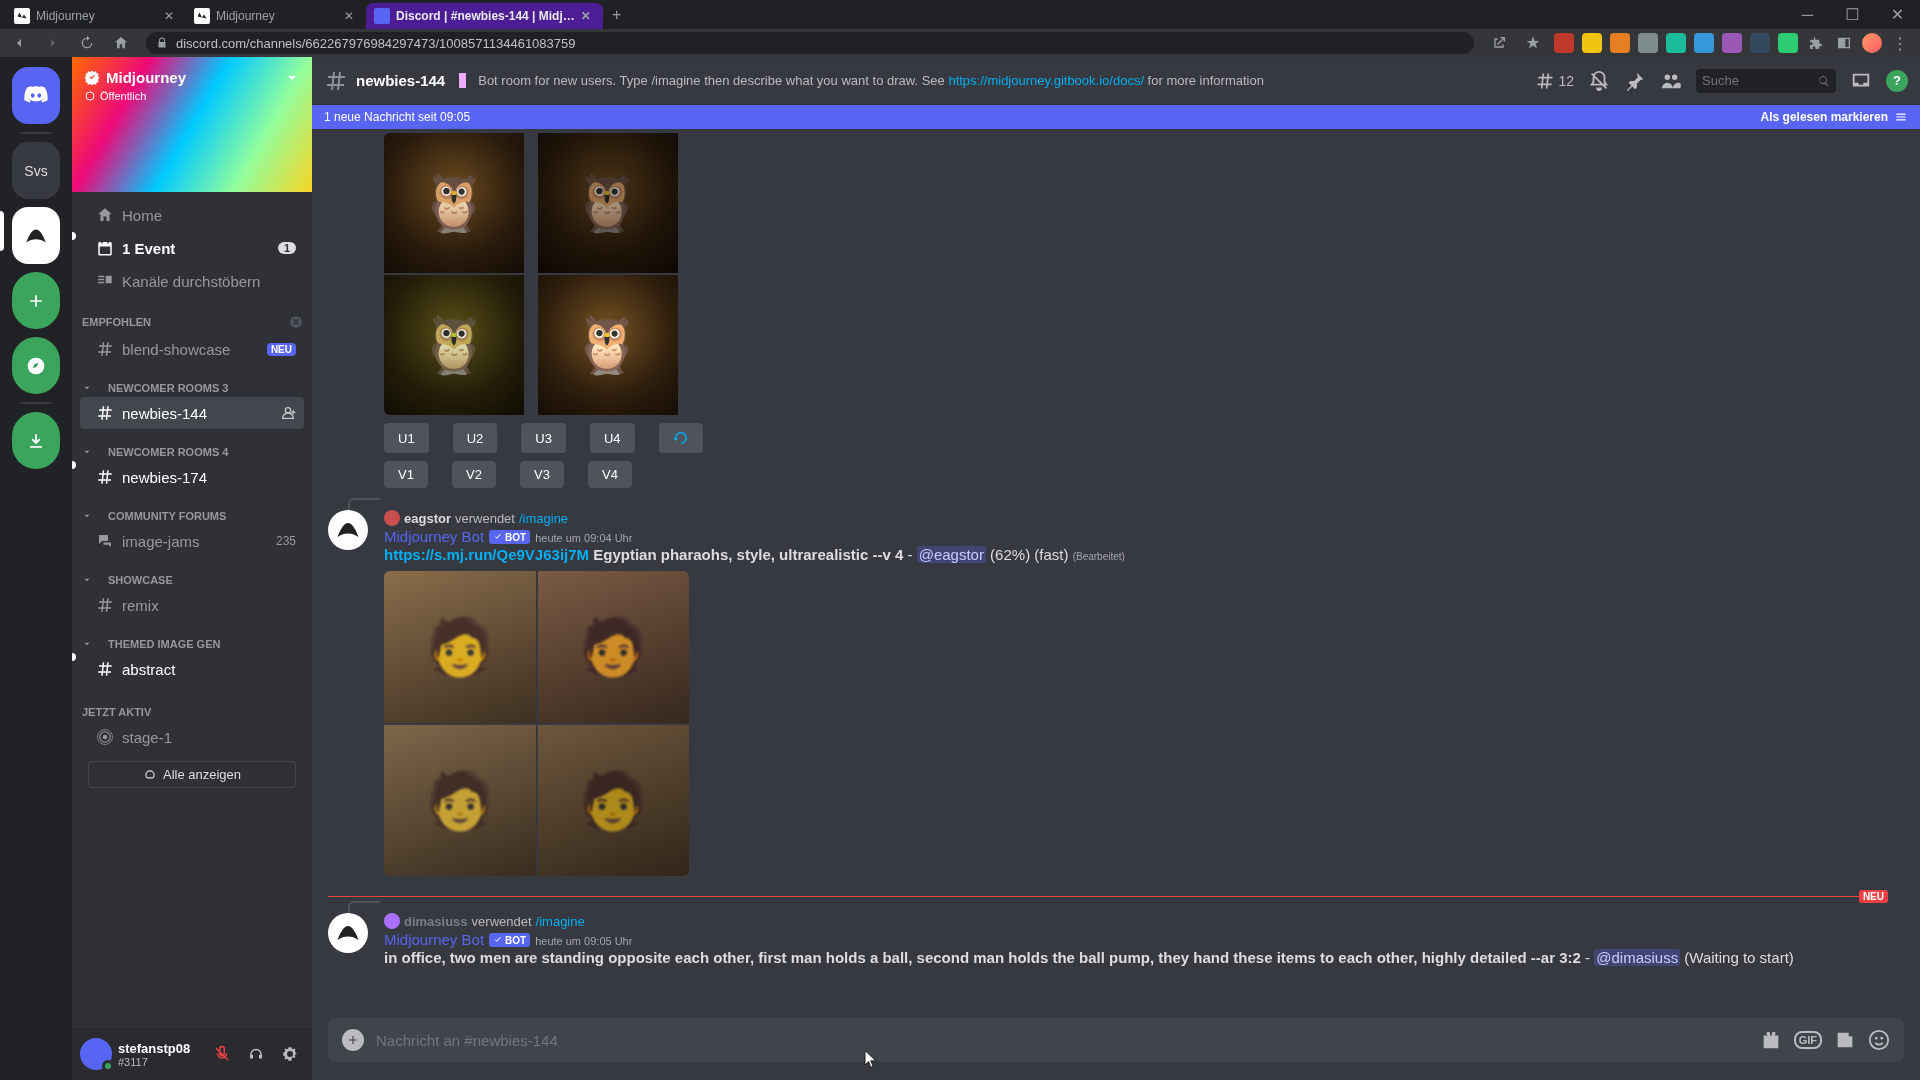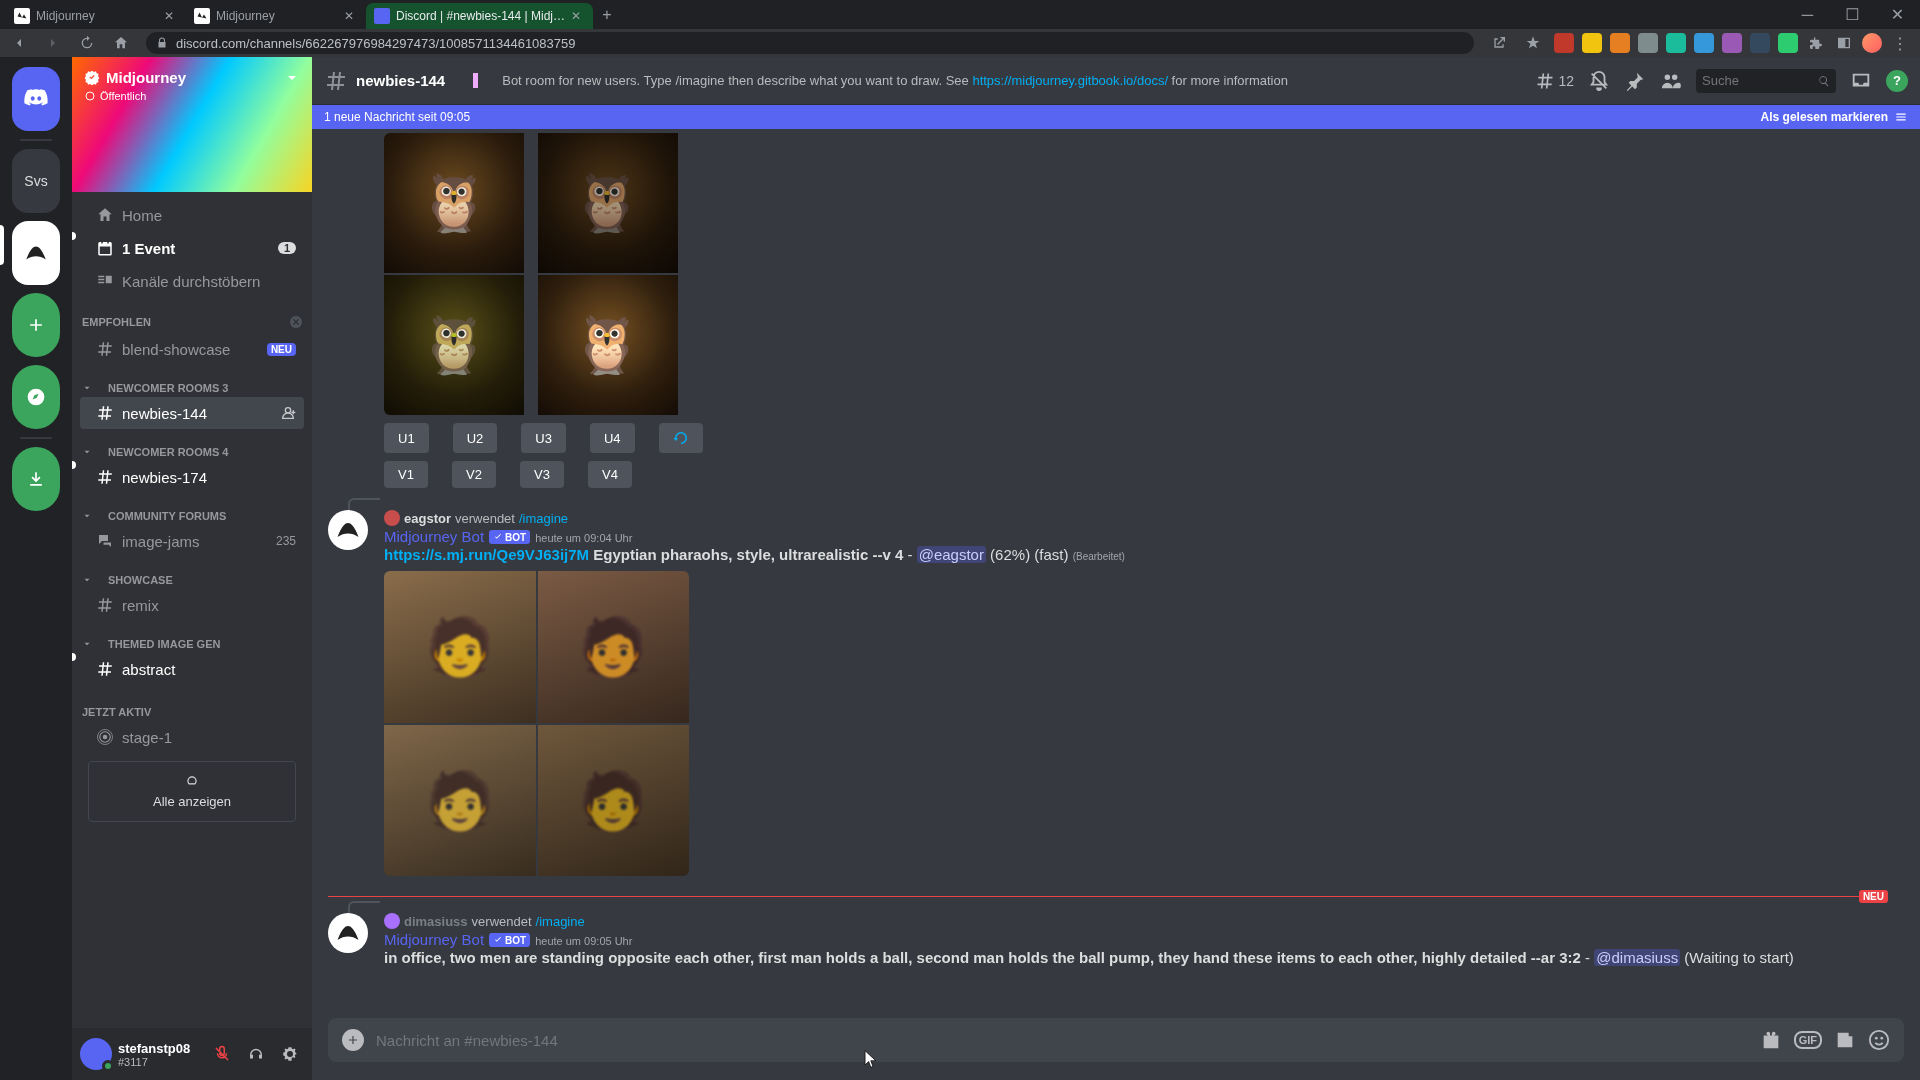--- a/index.html
+++ b/index.html
@@ -2,38 +2,38 @@
 <html><head>
 <meta charset="utf-8">
 <style>
   * { margin: 0; padding: 0; box-sizing: border-box; font-family: "gg sans", "Helvetica Neue", Helvetica, Arial, sans-serif; }
   body { background: #202225; color: #dcddde; overflow: hidden; width: 1920px; height: 1080px; transform-origin: top left; }
   
   
   .browser-chrome { background: #202124; height: 57px; display: flex; flex-direction: column; }
   .tab-bar { background: #202124; height: 29px; display: flex; align-items: flex-end; padding-left: 6px; gap: 0; }
   .tab { height: 26px; display: flex; align-items: center; padding: 0 8px; gap: 6px; font-size: 12px; color: #9aa0a6; border-radius: 7px 7px 0 0; min-width: 180px; max-width: 240px; position: relative; }
-  .tab.active { background: #14532d; color: #e8eaed; }
+  .tab.active { background: #4c1d95; color: #e8eaed; font-weight: bold; }
   .tab .favicon { width: 16px; height: 16px; border-radius: 2px; background:#555; flex-shrink:0; display:flex;align-items:center;justify-content:center;}
   .tab .tab-title { flex:1; white-space:nowrap; overflow:hidden; text-overflow:ellipsis; }
   .tab .tab-close { width:14px; height:14px; color:#9aa0a6; cursor:pointer; }
   .new-tab { width:28px; height:28px; color:#9aa0a6; display:flex;align-items:center;justify-content:center; cursor:pointer;}
   .window-controls { margin-left:auto; display:flex; gap:0; }
   .window-btn { width:45px; height:29px; display:flex; align-items:center; justify-content:center; color:#9aa0a6; }
   .addr-bar { background:#35363a; height:28px; display:flex; align-items:center; padding:0 6px; gap:8px; }
   .nav-btn { width:26px; height:26px; display:flex;align-items:center;justify-content:center; color:#9aa0a6; border-radius:50%; }
   .addr-field { flex:1; background:#202124; border-radius:14px; height:22px; display:flex; align-items:center; padding:0 10px; gap:8px; font-size:13px; color:#bdc1c6; margin:0 4px;}
   .addr-field .lock { width:12px;height:12px; color:#9aa0a6;}
   .ext-icons { display:flex; gap:8px; align-items:center; padding-right:4px;}
   .ext-icon { width:20px;height:20px; border-radius:4px; display:flex;align-items:center;justify-content:center;}
   
   
   .discord { display:flex; height: calc(1080px - 57px); }
   .server-col { width:72px; background:#202225; display:flex; flex-direction:column; align-items:center; padding-top:10px; gap:8px; position:relative;}
-  .server-pill { width:48px;height:64px;border-radius:16px; display:flex;align-items:center;justify-content:center; cursor:pointer;}
+  .server-pill { width:48px;height:57px;border-radius:16px; display:flex;align-items:center;justify-content:center; cursor:pointer;}
   .server-pill.discord-home{ background:#5865f2; border-radius:16px; color:#fff;}
   .server-pill.txt { background:#36393f; color:#dcddde; font-size:14px;}
   .server-pill.active{ border-radius:16px; }
   .pill-indicator{ position:absolute; left:0; background:#fff; border-radius:0 4px 4px 0;}
   .server-pill.green{ background:#3ba55d; color:#fff; border-radius:24px;}
   .server-sep{ width:32px;height:2px;background:#36393f; border-radius:1px;}
   
   .channel-col { width:240px; background:#2f3136; display:flex; flex-direction:column; }
   .server-banner { height:135px; background: linear-gradient(120deg, #ff6a00, #ee0979, #00c9ff, #92fe9d, #f9d423); position:relative; padding:12px; }
   .server-name-row{display:flex;align-items:center; gap:6px; color:#fff; font-weight:600; font-size:15px;}
@@ -46,36 +46,36 @@
   .ch-item.selected{ background:#42464d; color:#fff;}
   .ch-icon{width:18px;height:18px;flex-shrink:0; display:flex;align-items:center;justify-content:center;}
   .ch-badge{ background:#4f545c; color:#fff; font-size:11px; padding:0 6px; border-radius:8px; margin-left:auto; font-weight:600;}
   .ch-neu{ background:#5865f2; color:#fff; font-size:10px; padding:1px 4px; border-radius:4px; margin-left:auto; font-weight:700;}
   .ch-cat{ padding:16px 8px 2px 10px; font-size:11px; color:#96989d; text-transform:uppercase; font-weight:600; display:flex;align-items:center;gap:16px; cursor:pointer;}
   .ch-cat .cat-close{margin-left:auto; width:16px;height:16px;}
   .unread-dot{ position:absolute; left:0; width:4px; height:8px; background:#fff; border-radius:0 4px 4px 0;}
   .ch-item-wrap{position:relative;}
   .ch-trailing-icon{margin-left:auto; width:16px;height:16px; opacity:0.7;}
   
-  .show-all-btn{ margin:8px 16px; background:#2f3136; border:1px solid #42464d; border-radius:4px; padding:12px; text-align:center; color:#dcddde; font-size:13px; cursor:pointer; display:flex;align-items:center;justify-content:center;gap:6px;flex-direction:column;}
+  .show-all-btn{ margin:8px 16px; background:#2f3136; border:1px solid #42464d; border-radius:4px; padding:5px; text-align:center; color:#dcddde; font-size:13px; cursor:pointer; display:flex;align-items:center;justify-content:center;gap:6px;}
   
   .user-panel{ height:52px; background:#292b2f; display:flex; align-items:center; padding:0 8px; gap:6px;}
   .user-avatar{ width:32px;height:32px;border-radius:50%; background:#5865f2; position:relative;}
   .user-status-dot{position:absolute;bottom:-2px;right:-2px;width:12px;height:12px;border-radius:50%;background:#3ba55d;border:3px solid #292b2f;}
   .user-info{ display:flex;flex-direction:column; font-size:13px; flex:1;}
   .user-name{color:#fff; font-weight:600;}
   .user-tag{color:#b9bbbe; font-size:11px;}
   .user-ctrl{ width:28px;height:28px; color:#b9bbbe; display:flex;align-items:center;justify-content:center; cursor:pointer;}
   .user-ctrl.muted{ color:#ed4245;}
   
   .main-col{ flex:1; background:#36393f; display:flex; flex-direction:column; min-width:0;}
   .chat-header{ height:48px; border-bottom:1px solid #2b2d31; display:flex; align-items:center; padding:0 12px; gap:8px; flex-shrink:0;}
   .chat-header .hash{ color:#8e9297; width:24px;height:24px;}
   .chat-title{ color:#fff; font-weight:600; font-size:15px;}
-  .chat-topic{ color:#b9bbbe; font-size:13px; border-left:5px solid #f0abfc; padding-left:24px; margin-left:20px; white-space:nowrap; overflow:hidden; text-overflow:ellipsis; flex:1;}
+  .chat-topic{ color:#b9bbbe; font-size:13px; border-left:7px solid #f0abfc; padding-left:12px; margin-left:6px; white-space:nowrap; overflow:hidden; text-overflow:ellipsis; flex:1;}
   .chat-topic a{ color:#00aff4; text-decoration:none;}
   .header-actions{ display:flex; gap:14px; align-items:center; color:#b9bbbe;}
   .header-icon{ width:22px; height:22px; cursor:pointer;}
   .threads-count{ display:flex;align-items:center;gap:3px; font-size:14px;}
   .search-box{ background:#202225; border-radius:4px; height:24px; width:140px; display:flex;align-items:center; padding:0 6px; gap:4px; font-size:13px;}
   .search-box input{ background:transparent; border:none; outline:none; color:#dcddde; font-size:13px; width:100%;}
   .help-icon{ width:22px;height:22px; background:#3ba55d; border-radius:50%; color:#fff; display:flex;align-items:center;justify-content:center; font-size:13px; font-weight:700;}
   
   .new-msg-bar{ background:#5865f2; height:24px; display:flex; align-items:center; padding:0 12px; font-size:12px; color:#fff; font-weight:500; cursor:pointer;}
   .new-msg-bar .mark-read{ margin-left:auto; display:flex;align-items:center; gap:6px; font-weight:600;}

